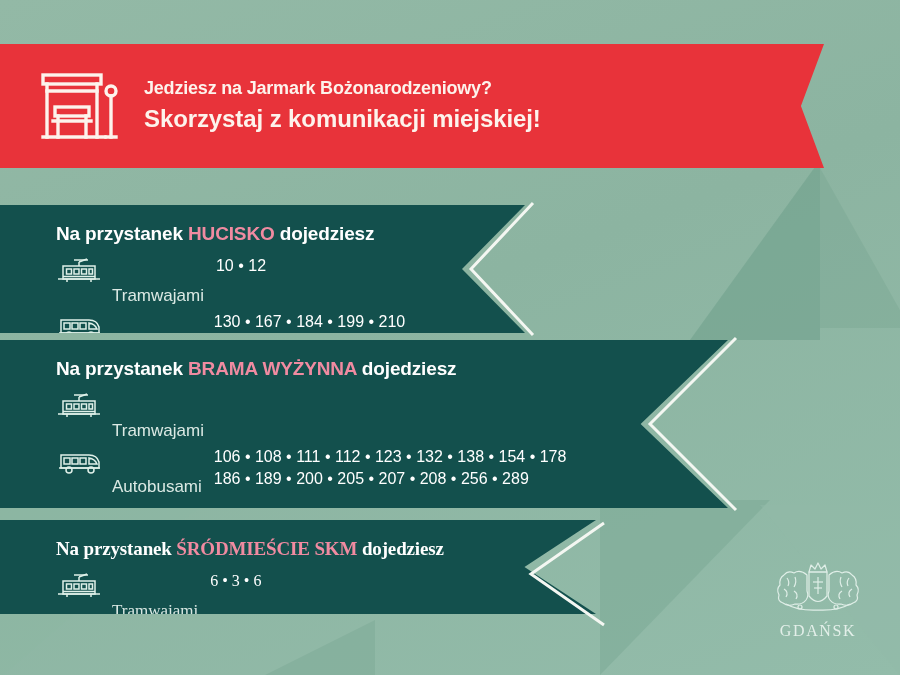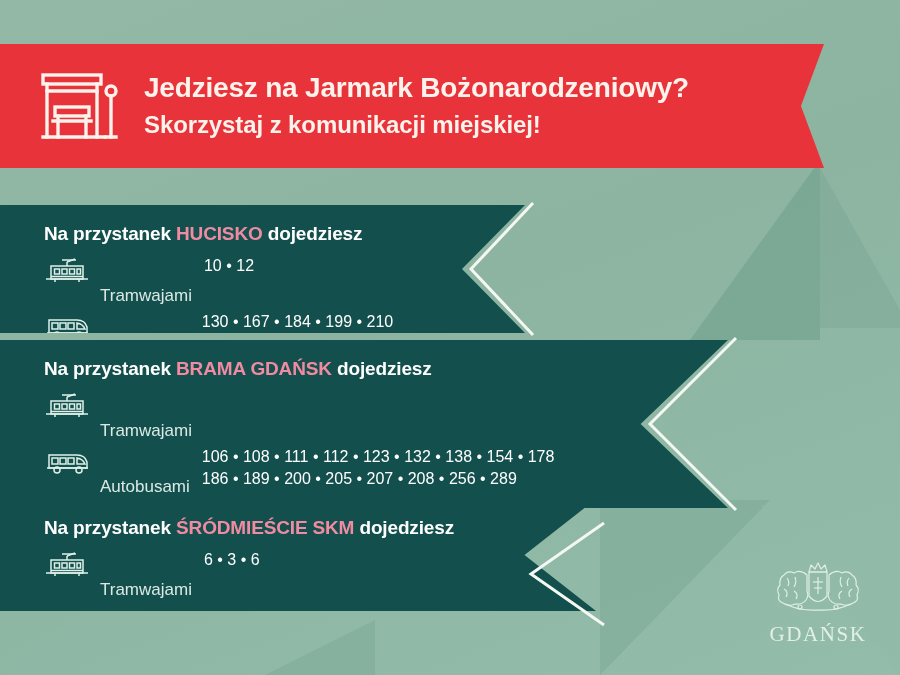--- a/index.html
+++ b/index.html
@@ -85,21 +85,21 @@
     height: 74px;
   }
   #header-texts {
     margin-left: 24px;
     display: flex;
     flex-direction: column;
     justify-content: center;
   }
   #header-title {
     color: #fdf3ec;
-    font-size: 28px;
+    font-size: 18px;
     font-weight: bold;
     letter-spacing: -0.2px;
     line-height: 1.15;
     white-space: nowrap;
   }
   #header-subtitle {
     color: #fdf3ec;
     font-size: 24px;
     font-weight: bold;
     letter-spacing: -0.1px;
@@ -118,21 +118,21 @@
     box-sizing: border-box;
   }
   .block-outline {
     position: absolute;
     left: 0;
     pointer-events: none;
   }
   .block-outline svg { display: block; overflow: visible; }
 
   .block-inner {
-    padding-left: 44px;
+    padding-left: 56px;
     padding-top: 18px;
   }
   .stop-heading {
     color: #ffffff;
     font-size: 19px;
     font-weight: bold;
     letter-spacing: -0.15px;
     white-space: nowrap;
     margin-bottom: 10px;
   }
@@ -168,35 +168,35 @@
     font-size: 16px;
     white-space: nowrap;
     line-height: 1.35;
   }
 
   
   #block-hucisko      { top: 205px; width: 525px; height: 128px; }
   #outline-hucisko    { top: 205px; width: 525px; height: 128px; }
   #block-brama        { top: 340px; width: 728px; height: 168px; }
   #outline-brama      { top: 340px; width: 728px; height: 168px; }
-  #block-srodmiescie  { top: 499px; width: 596px; height: 112px; }
+  #block-srodmiescie  { top: 520px; width: 596px; height: 94px; font-family: Liberation Serif, serif; }
   #outline-srodmiescie{ top: 525px; width: 596px; height: 98px; }
 
   
   #gdansk-logo {
     position: absolute;
     left: 758px;
     top: 558px;
     width: 120px;
     text-align: center;
   }
   #gdansk-crest { width: 108px; height: 60px; display: block; margin: 0 auto; }
   #gdansk-wordmark {
     color: #e3efe9;
-    font-size: 21px;
+    font-size: 16px;
     letter-spacing: 1.6px;
     margin-top: 4px;
     font-family: "Liberation Serif", serif;
   }
 </style>
 </head>
 <body>
 
 <div id="poster">
 
@@ -278,21 +278,21 @@
   <div class="block-outline" id="outline-hucisko">
     <svg width="545" height="128" viewBox="0 0 545 128" preserveAspectRatio="none">
       <polyline points="533,-2 471,64 533,130" fill="none" stroke="#f4f7f2" stroke-width="3"></polyline>
     </svg>
   </div>
 
   <div class="stop-block" id="block-brama">
     <div class="block-inner">
       <div class="stop-heading">
         <span>Na przystanek</span>
-        <span class="stop-name">BRAMA GDAŃSK</span>
+        <span class="stop-name">BRAMA WYŻYNNA</span>
         <span>dojedziesz</span>
       </div>
 
       <div class="mode-row">
         <svg class="mode-icon" viewBox="0 0 46 26" fill="none" stroke="#dff0e9" stroke-width="1.5">
           <rect x="7" y="8" width="32" height="13"></rect>
           <rect x="10.5" y="11" width="5" height="5"></rect>
           <rect x="18" y="11" width="5" height="5"></rect>
           <rect x="25.5" y="11" width="5" height="5"></rect>
           <rect x="33" y="11" width="3.5" height="5"></rect>

